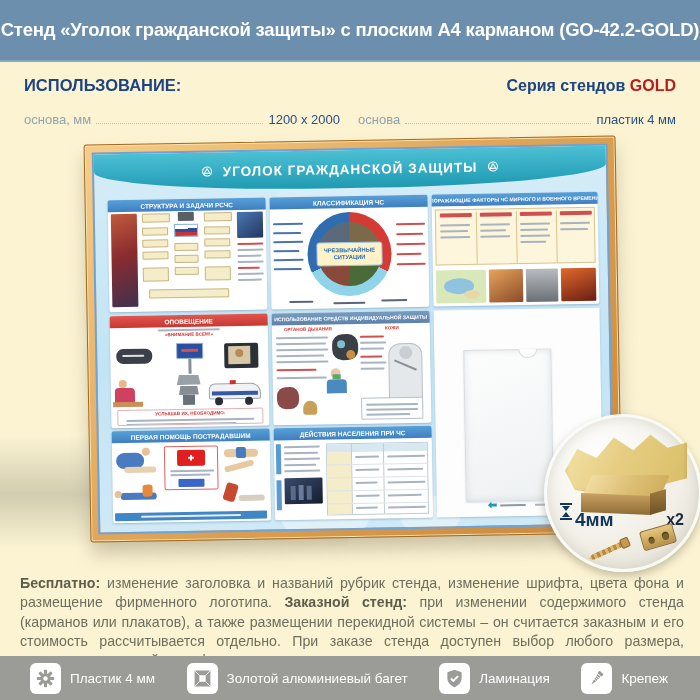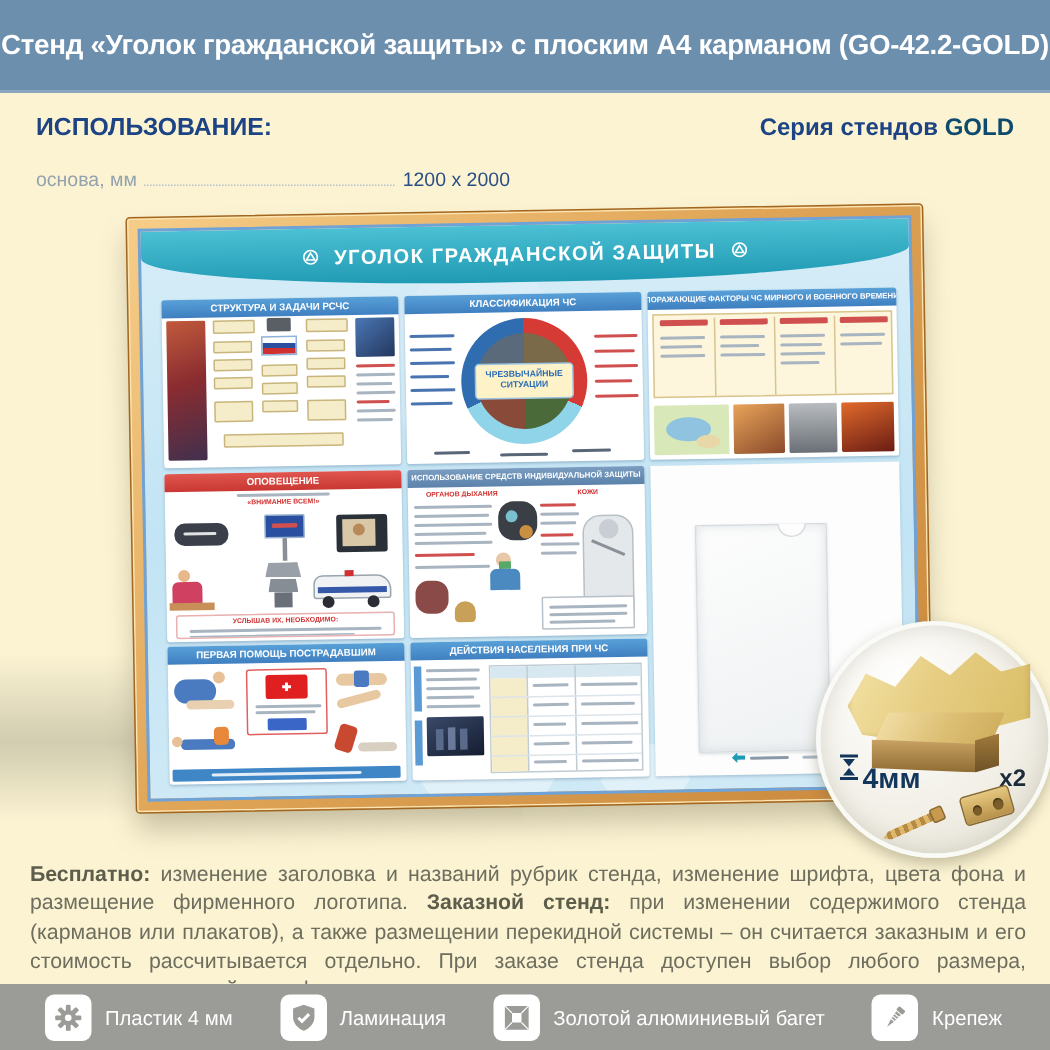--- a/index.html
+++ b/index.html
@@ -11,21 +11,21 @@
   .topbar { position:absolute; left:0; top:0; width:700px; height:62px;
             background:#6d8fae; border-bottom:2px solid #8ba6bf;
             display:flex; align-items:center; justify-content:center; }
   .topbar h1 { color:#fff; font-size:18.5px; font-weight:bold; letter-spacing:-0.2px; }
 
   
   .char-head { position:absolute; left:24px; top:76px; width:652px;
                display:flex; justify-content:space-between; align-items:baseline; }
   .char-title { color:#1c4484; font-size:16.5px; font-weight:bold; }
   .series { color:#1c4484; font-size:16px; font-weight:bold; }
-  .series .gold { color:#0c4a6e; }
+  .series .gold { color:#b91c1c; }
   .spec { position:absolute; top:112px; display:flex; align-items:baseline; font-size:13px; }
   .spec .lbl { color:#94a2ae; }
   .spec .dots { flex:1; border-bottom:1.5px dotted #b6c0c9; margin:0 5px 3px 5px; }
   .spec .val { color:#2a4f86; white-space:nowrap; }
 
   
   .stand { position:absolute; left:88px; top:141px; width:530px; height:396px;
            padding:7px; transform:rotate(-1deg);
            background:linear-gradient(135deg,#f6cd88,#e0a557 45%,#c9883d);
            outline:1px solid #a3661f; border-radius:2px;
@@ -143,20 +143,25 @@
     <span class="series">
       <span>Серия стендов</span>
       <span class="gold">GOLD</span>
     </span>
   </div>
   <div class="spec" style="left:24px; width:316px;">
     <span class="lbl">основа, мм</span>
     <span class="dots"></span>
     <span class="val">1200 x 2000</span>
   </div>
+  <div class="spec" style="left:358px; width:318px;">
+    <span class="lbl">основа</span>
+    <span class="dots"></span>
+    <span class="val">пластик 4 мм</span>
+  </div>
 
   <div class="wall-shade"></div>
 
   <div class="stand">
     <div class="stand-inner">
 
       <div class="hex" style="left:150px;top:30px;width:150px;height:130px;opacity:.35;"></div>
       <div class="hex" style="left:70px;top:300px;width:70px;height:62px;"></div>
       <div class="hex" style="left:180px;top:330px;width:90px;height:78px;"></div>
       <div class="hex" style="left:300px;top:345px;width:60px;height:52px;"></div>
@@ -456,36 +461,36 @@
             <rect x="10" y="1" width="4" height="22" rx="1" transform="rotate(-45 12 12)"></rect>
             <circle cx="12" cy="12" r="6.5"></circle>
             <circle cx="12" cy="12" r="2.8" fill="#fff"></circle>
           </svg>
       </span>
       <span class="lab">Пластик 4 мм</span>
     </div>
     <div class="fitem">
       <span class="ficon">
         <svg width="19" height="19" viewBox="0 0 24 24">
-            <path fill="#9b9b98" d="M12 1l9 3.2v7.1c0 5.2-3.6 9.3-9 11.7-5.4-2.4-9-6.5-9-11.7V4.2Z"></path>
-            <path fill="none" stroke="#fff" stroke-width="2.6" d="M7.5 12l3 3 6-6"></path>
-          </svg>
-      </span>
-      <span class="lab">Ламинация</span>
-    </div>
-    <div class="fitem">
-      <span class="ficon">
-        <svg width="19" height="19" viewBox="0 0 24 24">
             <path fill="#9b9b98" fill-rule="evenodd" d="M2 2h20v20H2Zm6 6h8v8H8Z"></path>
             <g stroke="#fff" stroke-width="1">
               <path d="M2 2l6 6M22 2l-6 6M2 22l6-6M22 22l-6-6"></path>
             </g>
           </svg>
       </span>
       <span class="lab">Золотой алюминиевый багет</span>
+    </div>
+    <div class="fitem">
+      <span class="ficon">
+        <svg width="19" height="19" viewBox="0 0 24 24">
+            <path fill="#9b9b98" d="M12 1l9 3.2v7.1c0 5.2-3.6 9.3-9 11.7-5.4-2.4-9-6.5-9-11.7V4.2Z"></path>
+            <path fill="none" stroke="#fff" stroke-width="2.6" d="M7.5 12l3 3 6-6"></path>
+          </svg>
+      </span>
+      <span class="lab">Ламинация</span>
     </div>
     <div class="fitem">
       <span class="ficon">
         <svg width="19" height="19" viewBox="0 0 24 24">
             <g transform="rotate(40 12 12)">
               <rect x="8.5" y="2" width="7" height="4" rx="1" fill="#9b9b98"></rect>
               <path fill="#9b9b98" d="M9.5 7h5l-1 9-1.5 6-1.5-6Z"></path>
               <path d="M9.3 9.5h5M9.6 12h4.4M10 14.5h3.6" stroke="#fff" stroke-width="1"></path>
             </g>
           </svg>

